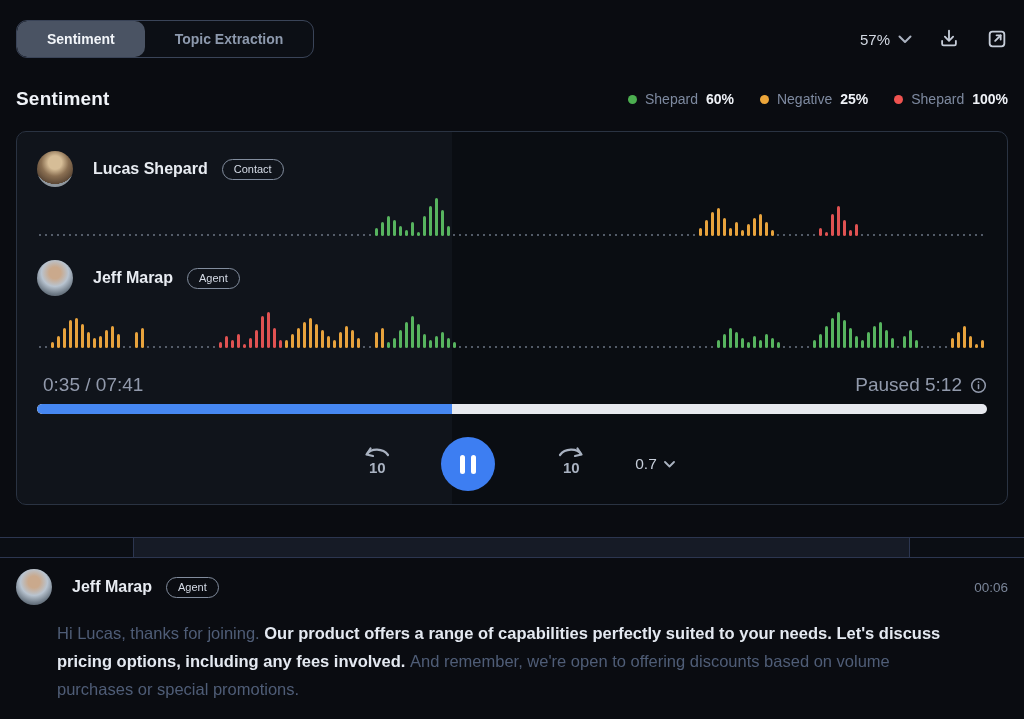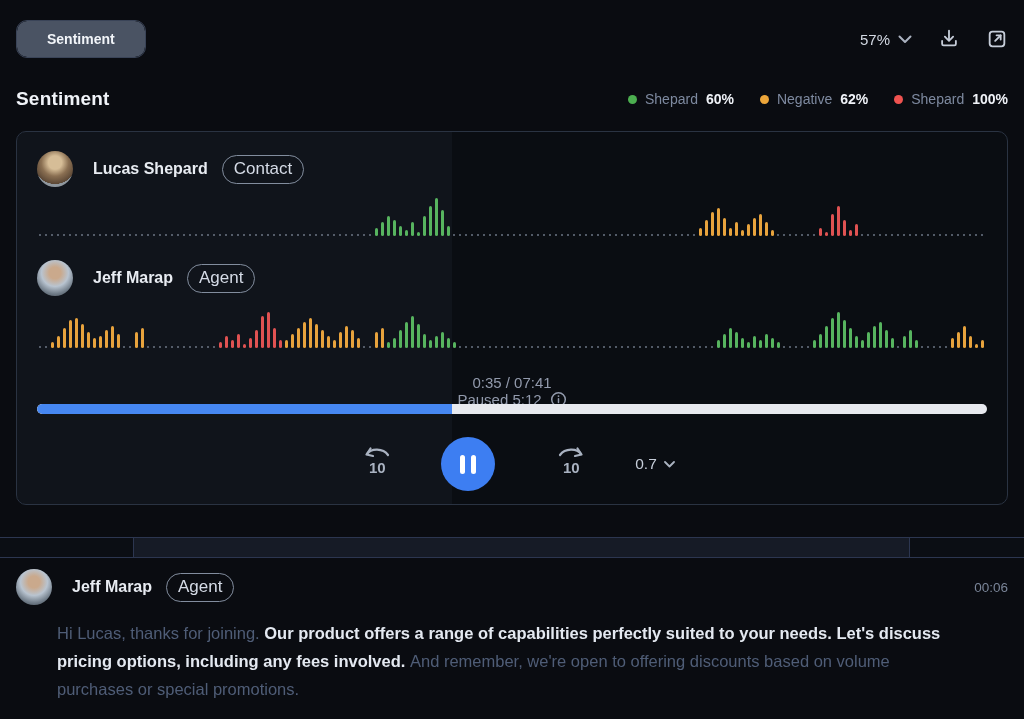--- a/index.html
+++ b/index.html
@@ -30,28 +30,28 @@
   
   .panel { position:absolute; left:16px; top:131px; width:992px; height:374px; border:1px solid #2a3342; border-radius:10px; background:#0a0d12; }
   .played-overlay { position:absolute; left:0; top:0; height:100%; background:rgba(130,150,185,0.055); border-radius:9px 0 0 9px; z-index:0; }
   .panel > .layer { position:absolute; inset:0; z-index:1; }
 
   .speaker-row { position:absolute; left:20px; display:flex; align-items:center; }
   .avatar { width:36px; height:36px; border-radius:50%; flex:0 0 auto; }
   .avatar.lucas { background:radial-gradient(circle at 50% 32%, #d6bd97 0 22%, #8a6f52 45%, #5c4836 70%, #8f979e 71%); }
   .avatar.jeff  { background:radial-gradient(circle at 50% 36%, #caa98c 0 20%, #b9c4d0 46%, #6e7a86 72%, #3a4048 100%); }
   .speaker-name { margin-left:20px; font-size:16px; font-weight:bold; color:#e8ecf2; }
-  .role-badge { margin-left:14px; font-size:17px; color:#d5dbe6; border:1.2px solid #828d9e; border-radius:999px; padding:3px 11px 4px; }
+  .role-badge { margin-left:14px; font-size:11px; color:#d5dbe6; border:1.2px solid #828d9e; border-radius:999px; padding:3px 11px 4px; }
 
   .waveform { position:absolute; left:20px; width:948px; height:44px; display:flex; align-items:flex-end; }
   .slot { width:6px; height:100%; display:flex; align-items:flex-end; justify-content:center; }
   .slot b { display:block; width:3px; border-radius:2px; }
   .slot b.dot { width:2.5px; height:2.5px; border-radius:50%; }
 
-  .time-row { position:absolute; left:20px; right:20px; top:242px; display:flex; justify-content:space-between; align-items:center; font-size:15px; color:#929aac;flex-direction:column; }
+  .time-row { position:absolute; left:26px; right:20px; top:242px; display:flex; justify-content:space-between; align-items:center; font-size:19px; color:#929aac; }
   .status-wrap { display:flex; align-items:center; gap:8px; }
 
   .progress { position:absolute; left:20px; right:20px; top:272px; height:10px; border-radius:6px; background:#e7e9ee; overflow:hidden; cursor:pointer; }
   .progress-fill { height:100%; background:#4687f2; border-radius:6px 0 0 6px; }
 
   .controls { position:absolute; left:0; right:0; top:300px; height:64px; display:flex; align-items:center; justify-content:center; gap:48px; }
   .skip-btn { display:flex; flex-direction:column; align-items:center; color:#a9b2c1; cursor:pointer; position:relative; width:32px; height:38px;margin-left:12px; }
   .skip-btn svg { position:absolute; top:0; }
   .skip-num { position:absolute; top:14px; font-size:15px; font-weight:bold; color:#a9b2c1; }
   .play-btn { width:54px; height:54px; border-radius:50%; background:#3d7ef2; display:flex; align-items:center; justify-content:center; gap:6px; cursor:pointer; border:none; }
@@ -74,20 +74,21 @@
   svg { display:block; }
 </style>
 </head>
 <body>
 
 <div class="app">
 
   <div class="topbar">
     <div class="tabs">
       <div class="tab active">Sentiment</div>
+      <div class="tab inactive">Topic Extraction</div>
     </div>
     <div class="top-actions">
       <div class="zoom-ctl">
         <span>57%</span>
         <span>
           <svg width="14" height="9" viewBox="0 0 14 9" fill="none">
               <path d="M1.5 1.5 L7 7 L12.5 1.5" stroke="#aab2c0" stroke-width="2" stroke-linecap="round" stroke-linejoin="round"></path>
             </svg>
         </span>
       </div>
@@ -116,21 +117,21 @@
     <div class="section-title">Sentiment</div>
     <div class="legend">
       <div class="legend-item">
         <span class="legend-dot" style="background: rgb(76, 175, 80);"></span>
         <span class="legend-label">Shepard</span>
         <span class="legend-value">60%</span>
       </div>
       <div class="legend-item">
         <span class="legend-dot" style="background: rgb(237, 166, 58);"></span>
         <span class="legend-label">Negative</span>
-        <span class="legend-value">62%</span>
+        <span class="legend-value">25%</span>
       </div>
       <div class="legend-item">
         <span class="legend-dot" style="background: rgb(239, 83, 80);"></span>
         <span class="legend-label">Shepard</span>
         <span class="legend-value">100%</span>
       </div>
     </div>
   </div>
 
   <div class="panel">

